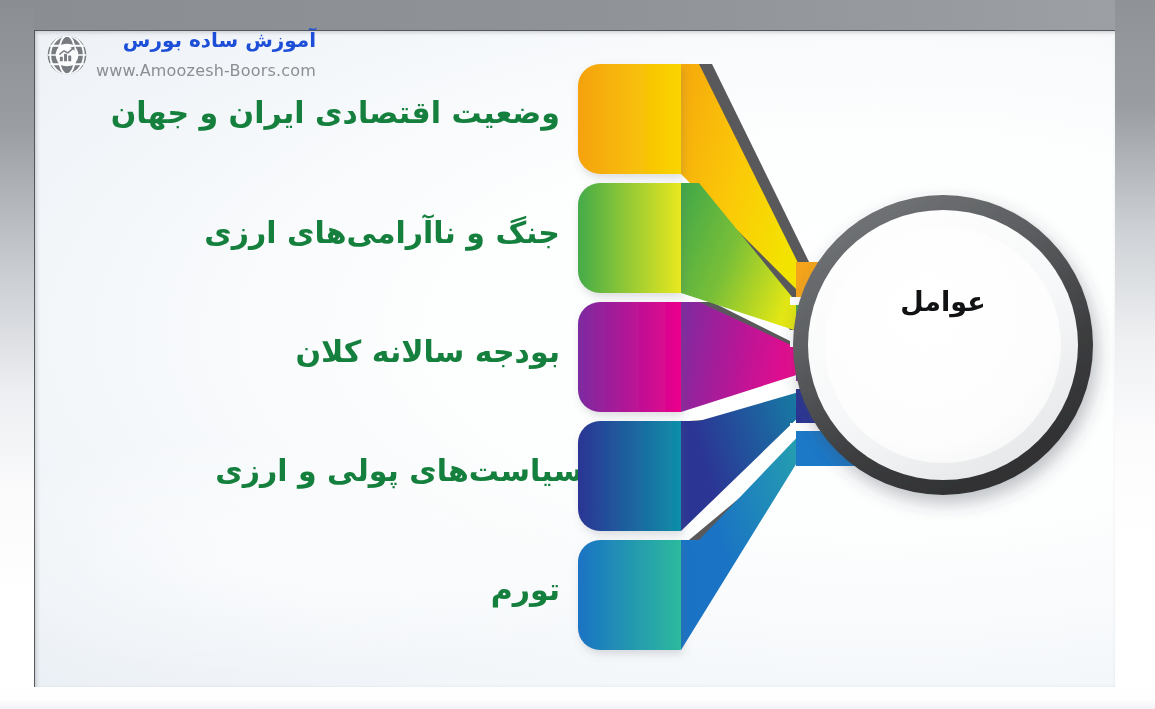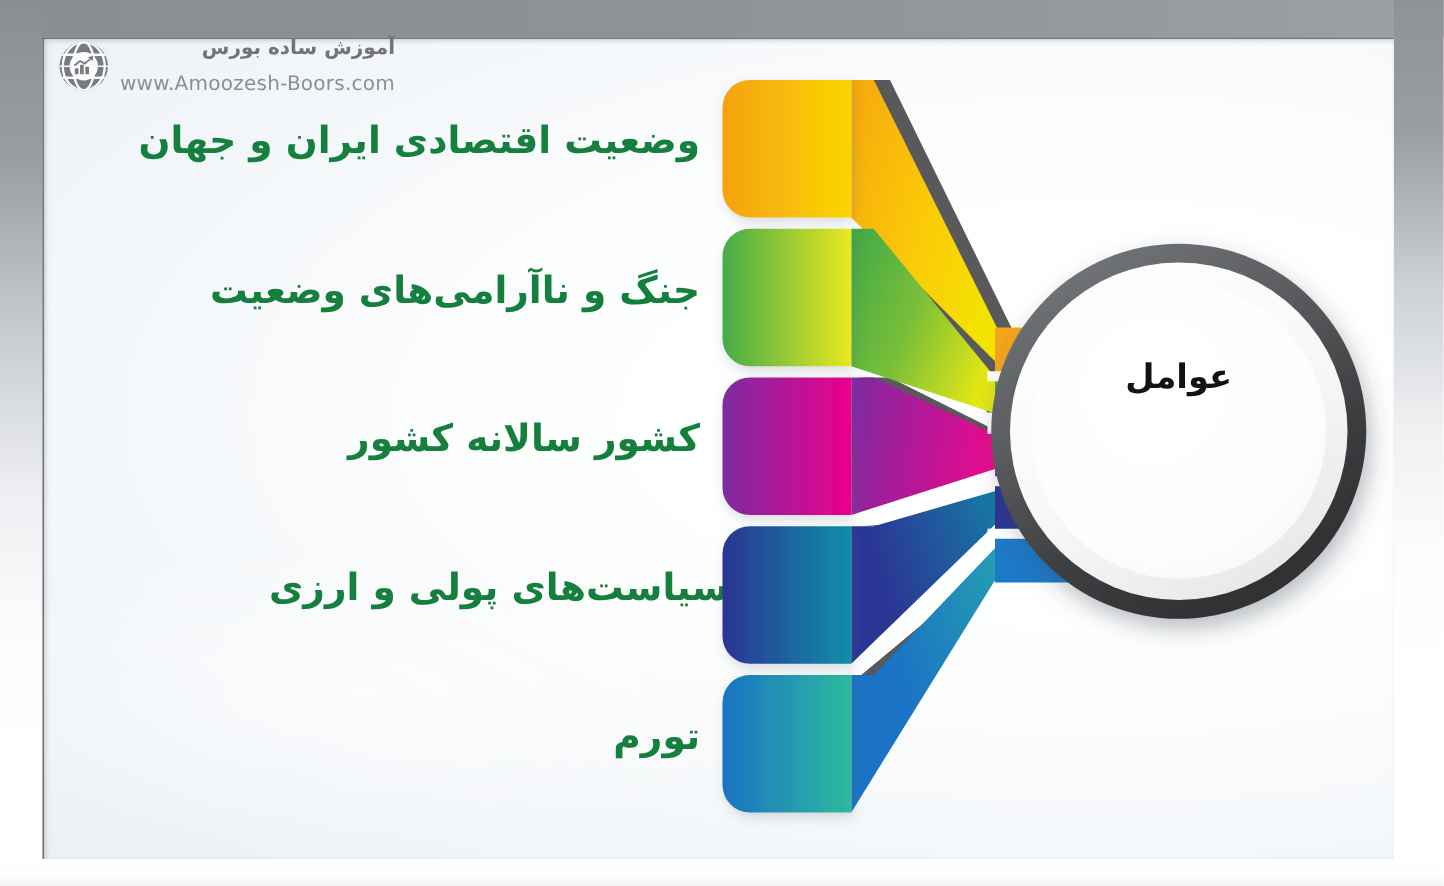--- a/index.html
+++ b/index.html
@@ -60,21 +60,21 @@
   }
 
   
   #logo {
     position:absolute; left:46px; top:30px;
     display:flex; align-items:center; gap:8px;
   }
   #logo-globe { width:42px; height:42px; flex:0 0 42px; opacity:.82; }
   #logo-text-wrap { display:flex; flex-direction:column; align-items:flex-end; line-height:1; }
   #logo-title {
-    font-size:16px; font-weight:bold; color:#737373; direction:rtl;
+    font-size:20px; font-weight:bold; color:#1d4ed8; direction:rtl;
     letter-spacing:-0.5px;
   }
   #logo-url {
     font-size:16px; color:#8b8e94; letter-spacing:.2px; margin-top:13px;
   }
 
   
   .item-label {
     position:absolute;
     direction:rtl;
@@ -149,22 +149,22 @@
     <polyline points="33,48 43,40 52,45 66,33" fill="none" stroke="#5f6368" stroke-width="3.4" stroke-linecap="round" stroke-linejoin="round"></polyline>
     <polygon points="67,30 68,40 58,33" fill="#5f6368"></polygon>
   </svg>
   <div id="logo-text-wrap">
     <div id="logo-title">آموزش ساده بورس</div>
     <div id="logo-url">www.Amoozesh-Boors.com</div>
   </div>
 </div>
 
 <div class="item-label" id="label-0">وضعیت اقتصادی ایران و جهان</div>
-<div class="item-label" id="label-1">جنگ و ناآرامی‌های وضعیت</div>
-<div class="item-label" id="label-2">کشور سالانه کشور</div>
+<div class="item-label" id="label-1">جنگ و ناآرامی‌های ارزی</div>
+<div class="item-label" id="label-2">بودجه سالانه کلان</div>
 <div class="item-label" id="label-3">سیاست‌های پولی و ارزی</div>
 <div class="item-label" id="label-4">تورم</div>
 
 <svg id="graphic" viewBox="0 0 1155 709">
   <defs>
 
     <linearGradient id="g-bar-1" x1="0" y1="0" x2="1" y2="0">
       <stop offset="0%" stop-color="#f5a20f"></stop>
         <stop offset="100%" stop-color="#fad502"></stop>
     </linearGradient>

